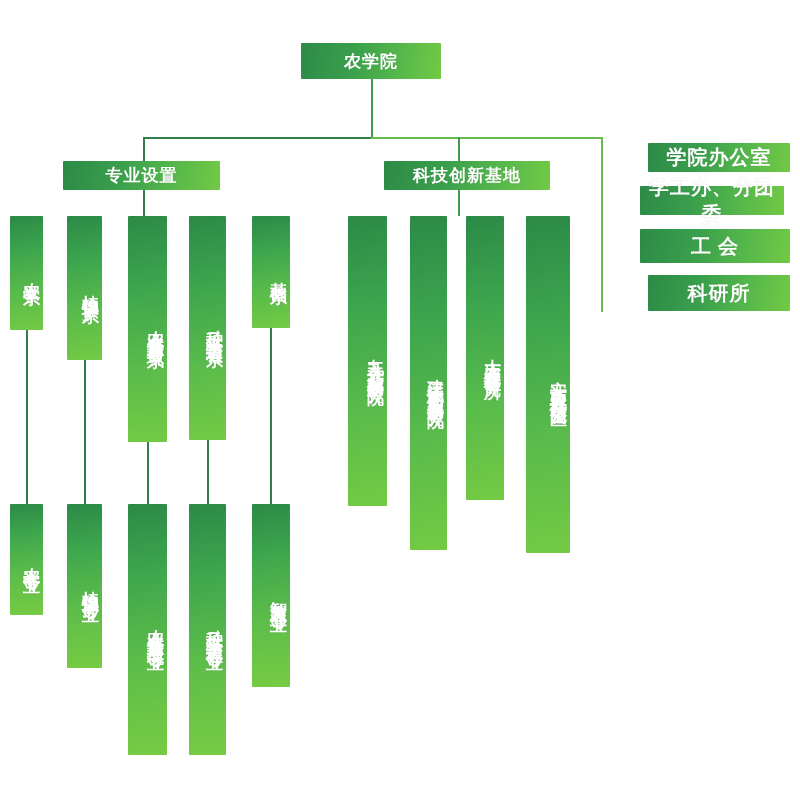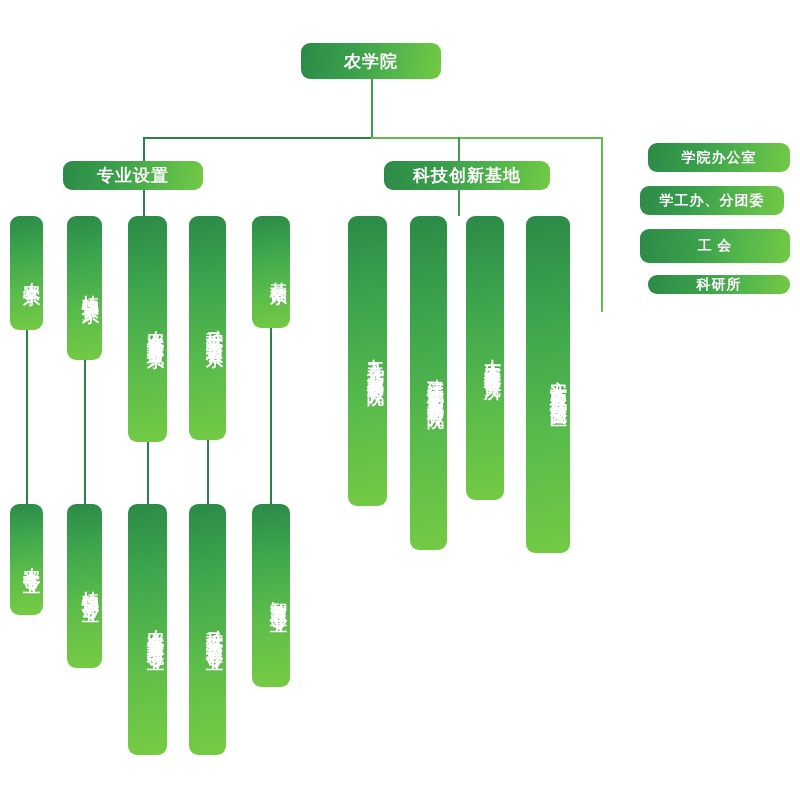--- a/index.html
+++ b/index.html
@@ -36,30 +36,30 @@
     position: absolute;
     box-sizing: border-box;
     color: #ffffff;
     display: flex;
     align-items: center;
     justify-content: center;
     text-align: center;
     letter-spacing: 1px;
     text-shadow: 0 0 1px rgba(0,0,0,0.18);
     background-image: linear-gradient(100deg, #2c8a47 0%, #3aa04c 38%, #56b84b 70%, #72c944 100%);
-    border-radius: 9px;
+    border-radius: 1px;
   }
   
   .node.h-node {
     font-size: 17px;
     font-weight: 700;
     padding: 0 6px;
   }
   .node.h-node.small {
-    font-size: 14px;
+    font-size: 20px;
   }
   
   .node.v-node {
     writing-mode: vertical-rl;
     text-orientation: upright;
     font-size: 17px;
     font-weight: 700;
     letter-spacing: 3px;
     padding: 7px 0;
     align-items: flex-start;
@@ -91,21 +91,21 @@
   <div class="line v dark" style="left:26px;  top:330px; height:174px;"></div>
   <div class="line v dark" style="left:84px;  top:360px; height:144px;"></div>
   <div class="line v dark" style="left:147px; top:442px; height:62px;"></div>
   <div class="line v dark" style="left:207px; top:440px; height:64px;"></div>
   <div class="line v dark" style="left:270px; top:328px; height:176px;"></div>
 
   <div class="line v mid" style="left:458px; top:190px; height:26px;"></div>
 
   <div class="node h-node" style="left:301px; top:43px; width:140px; height:36px;">农学院</div>
 
-  <div class="node h-node" style="left:63px; top:161px; width:140px; height:29px;font-family:Liberation Serif, serif;">专业设置</div>
+  <div class="node h-node" style="left:63px; top:161px; width:157px; height:29px;font-family:Liberation Serif, serif;">专业设置</div>
 
   <div class="node h-node" style="left:384px; top:161px; width:166px; height:29px;">科技创新基地</div>
 
   <div class="node v-node" style="left:10px; top:216px; width:33px; height:114px;">农学系</div>
 
   <div class="node v-node" style="left:67px; top:216px; width:35px; height:144px;">植物保护系</div>
 
   <div class="node v-node" style="left:128px; top:216px; width:39px; height:226px;">农业资源与环境系</div>
 
   <div class="node v-node" style="left:189px; top:216px; width:37px; height:224px;">种子科学与工程系</div>
@@ -129,15 +129,15 @@
   <div class="node v-node lvl4" style="left:189px; top:504px; width:37px; height:251px;">种子科学与工程专业</div>
 
   <div class="node v-node lvl4" style="left:252px; top:504px; width:38px; height:183px;">智慧农业专业</div>
 
   <div class="node h-node small" style="left:648px; top:143px; width:142px; height:29px;">学院办公室</div>
 
   <div class="node h-node small" style="left:640px; top:186px; width:144px; height:29px;">学工办、分团委</div>
 
   <div class="node h-node small" style="left:640px; top:229px; width:150px; height:34px;">工  会</div>
 
-  <div class="node h-node small" style="left:648px; top:275px; width:142px; height:19px;">科研所</div>
+  <div class="node h-node small" style="left:648px; top:275px; width:142px; height:36px;">科研所</div>
 
 </div>
 
 </body></html>

